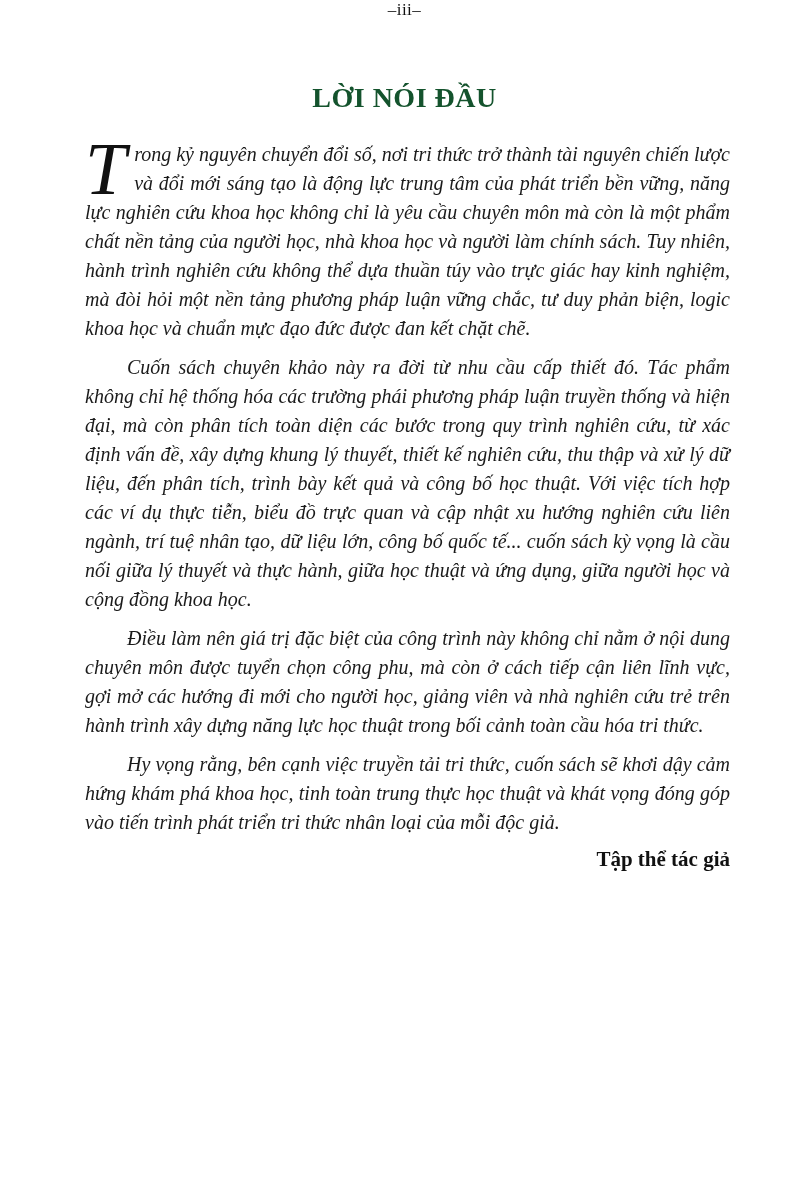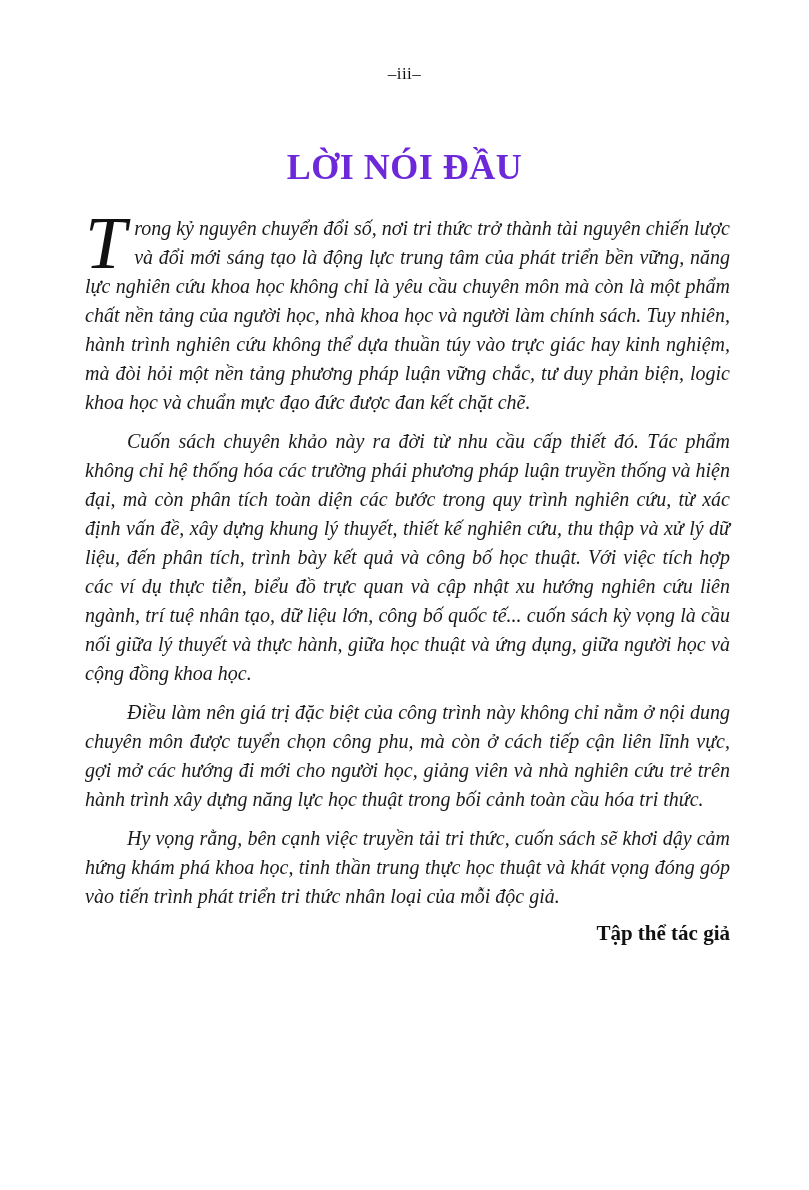--- a/index.html
+++ b/index.html
@@ -10,33 +10,32 @@
   .page {
     position: relative;
     width: 809px;
     height: 1190px;
     background: #ffffff;
     overflow: hidden;
     font-family: "Liberation Serif", serif;
     color: #1a1a1a;
   }
   .page-number {
-    padding-top: 64px;
     text-align: center;
     font-size: 17px;
     letter-spacing: 0.5px;
     color: #111111;
   }
   .title {
     margin: 62px 0 0 0;
     text-align: center;
-    font-size: 36px;
+    font-size: 28px;
     font-weight: bold;
     letter-spacing: 0.5px;
-    color: #6d28d9;
+    color: #14532d;
   }
   .body-text {
     margin: 26px 79px 0 85px;
     font-size: 20px;
     line-height: 29px;
     font-style: italic;
     text-align: justify;
     color: #1a1a1a;
   }
   .body-text p {
@@ -72,19 +71,19 @@
   <h1 class="title">LỜI NÓI ĐẦU</h1>
 
   <div class="body-text">
 
     <p class="para-first"><span class="dropcap">T</span><span>rong kỷ nguyên chuyển đổi số, nơi tri thức trở thành tài nguyên chiến lược và đổi mới sáng tạo là động lực trung tâm của phát triển bền vững, năng lực nghiên cứu khoa học không chỉ là yêu cầu chuyên môn mà còn là một phẩm chất nền tảng của người học, nhà khoa học và người làm chính sách. Tuy nhiên, hành trình nghiên cứu không thể dựa thuần túy vào trực giác hay kinh nghiệm, mà đòi hỏi một nền tảng phương pháp luận vững chắc, tư duy phản biện, logic khoa học và chuẩn mực đạo đức được đan kết chặt chẽ.</span></p>
 
     <p class="indented">Cuốn sách chuyên khảo này ra đời từ nhu cầu cấp thiết đó. Tác phẩm không chỉ hệ thống hóa các trường phái phương pháp luận truyền thống và hiện đại, mà còn phân tích toàn diện các bước trong quy trình nghiên cứu, từ xác định vấn đề, xây dựng khung lý thuyết, thiết kế nghiên cứu, thu thập và xử lý dữ liệu, đến phân tích, trình bày kết quả và công bố học thuật. Với việc tích hợp các ví dụ thực tiễn, biểu đồ trực quan và cập nhật xu hướng nghiên cứu liên ngành, trí tuệ nhân tạo, dữ liệu lớn, công bố quốc tế... cuốn sách kỳ vọng là cầu nối giữa lý thuyết và thực hành, giữa học thuật và ứng dụng, giữa người học và cộng đồng khoa học.</p>
 
     <p class="indented">Điều làm nên giá trị đặc biệt của công trình này không chỉ nằm ở nội dung chuyên môn được tuyển chọn công phu, mà còn ở cách tiếp cận liên lĩnh vực, gợi mở các hướng đi mới cho người học, giảng viên và nhà nghiên cứu trẻ trên hành trình xây dựng năng lực học thuật trong bối cảnh toàn cầu hóa tri thức.</p>
 
-    <p class="indented">Hy vọng rằng, bên cạnh việc truyền tải tri thức, cuốn sách sẽ khơi dậy cảm hứng khám phá khoa học, tinh thần trung thực học thuật và khát vọng đóng góp vào tiến trình phát triển tri thức nhân loại của mỗi độc giả.</p>
+    <p class="indented">Hy vọng rằng, bên cạnh việc truyền tải tri thức, cuốn sách sẽ khơi dậy cảm hứng khám phá khoa học, tinh toàn trung thực học thuật và khát vọng đóng góp vào tiến trình phát triển tri thức nhân loại của mỗi độc giả.</p>
 
   </div>
 
   <div class="signature">Tập thể tác giả</div>
 
 </div>
 
 </body></html>

